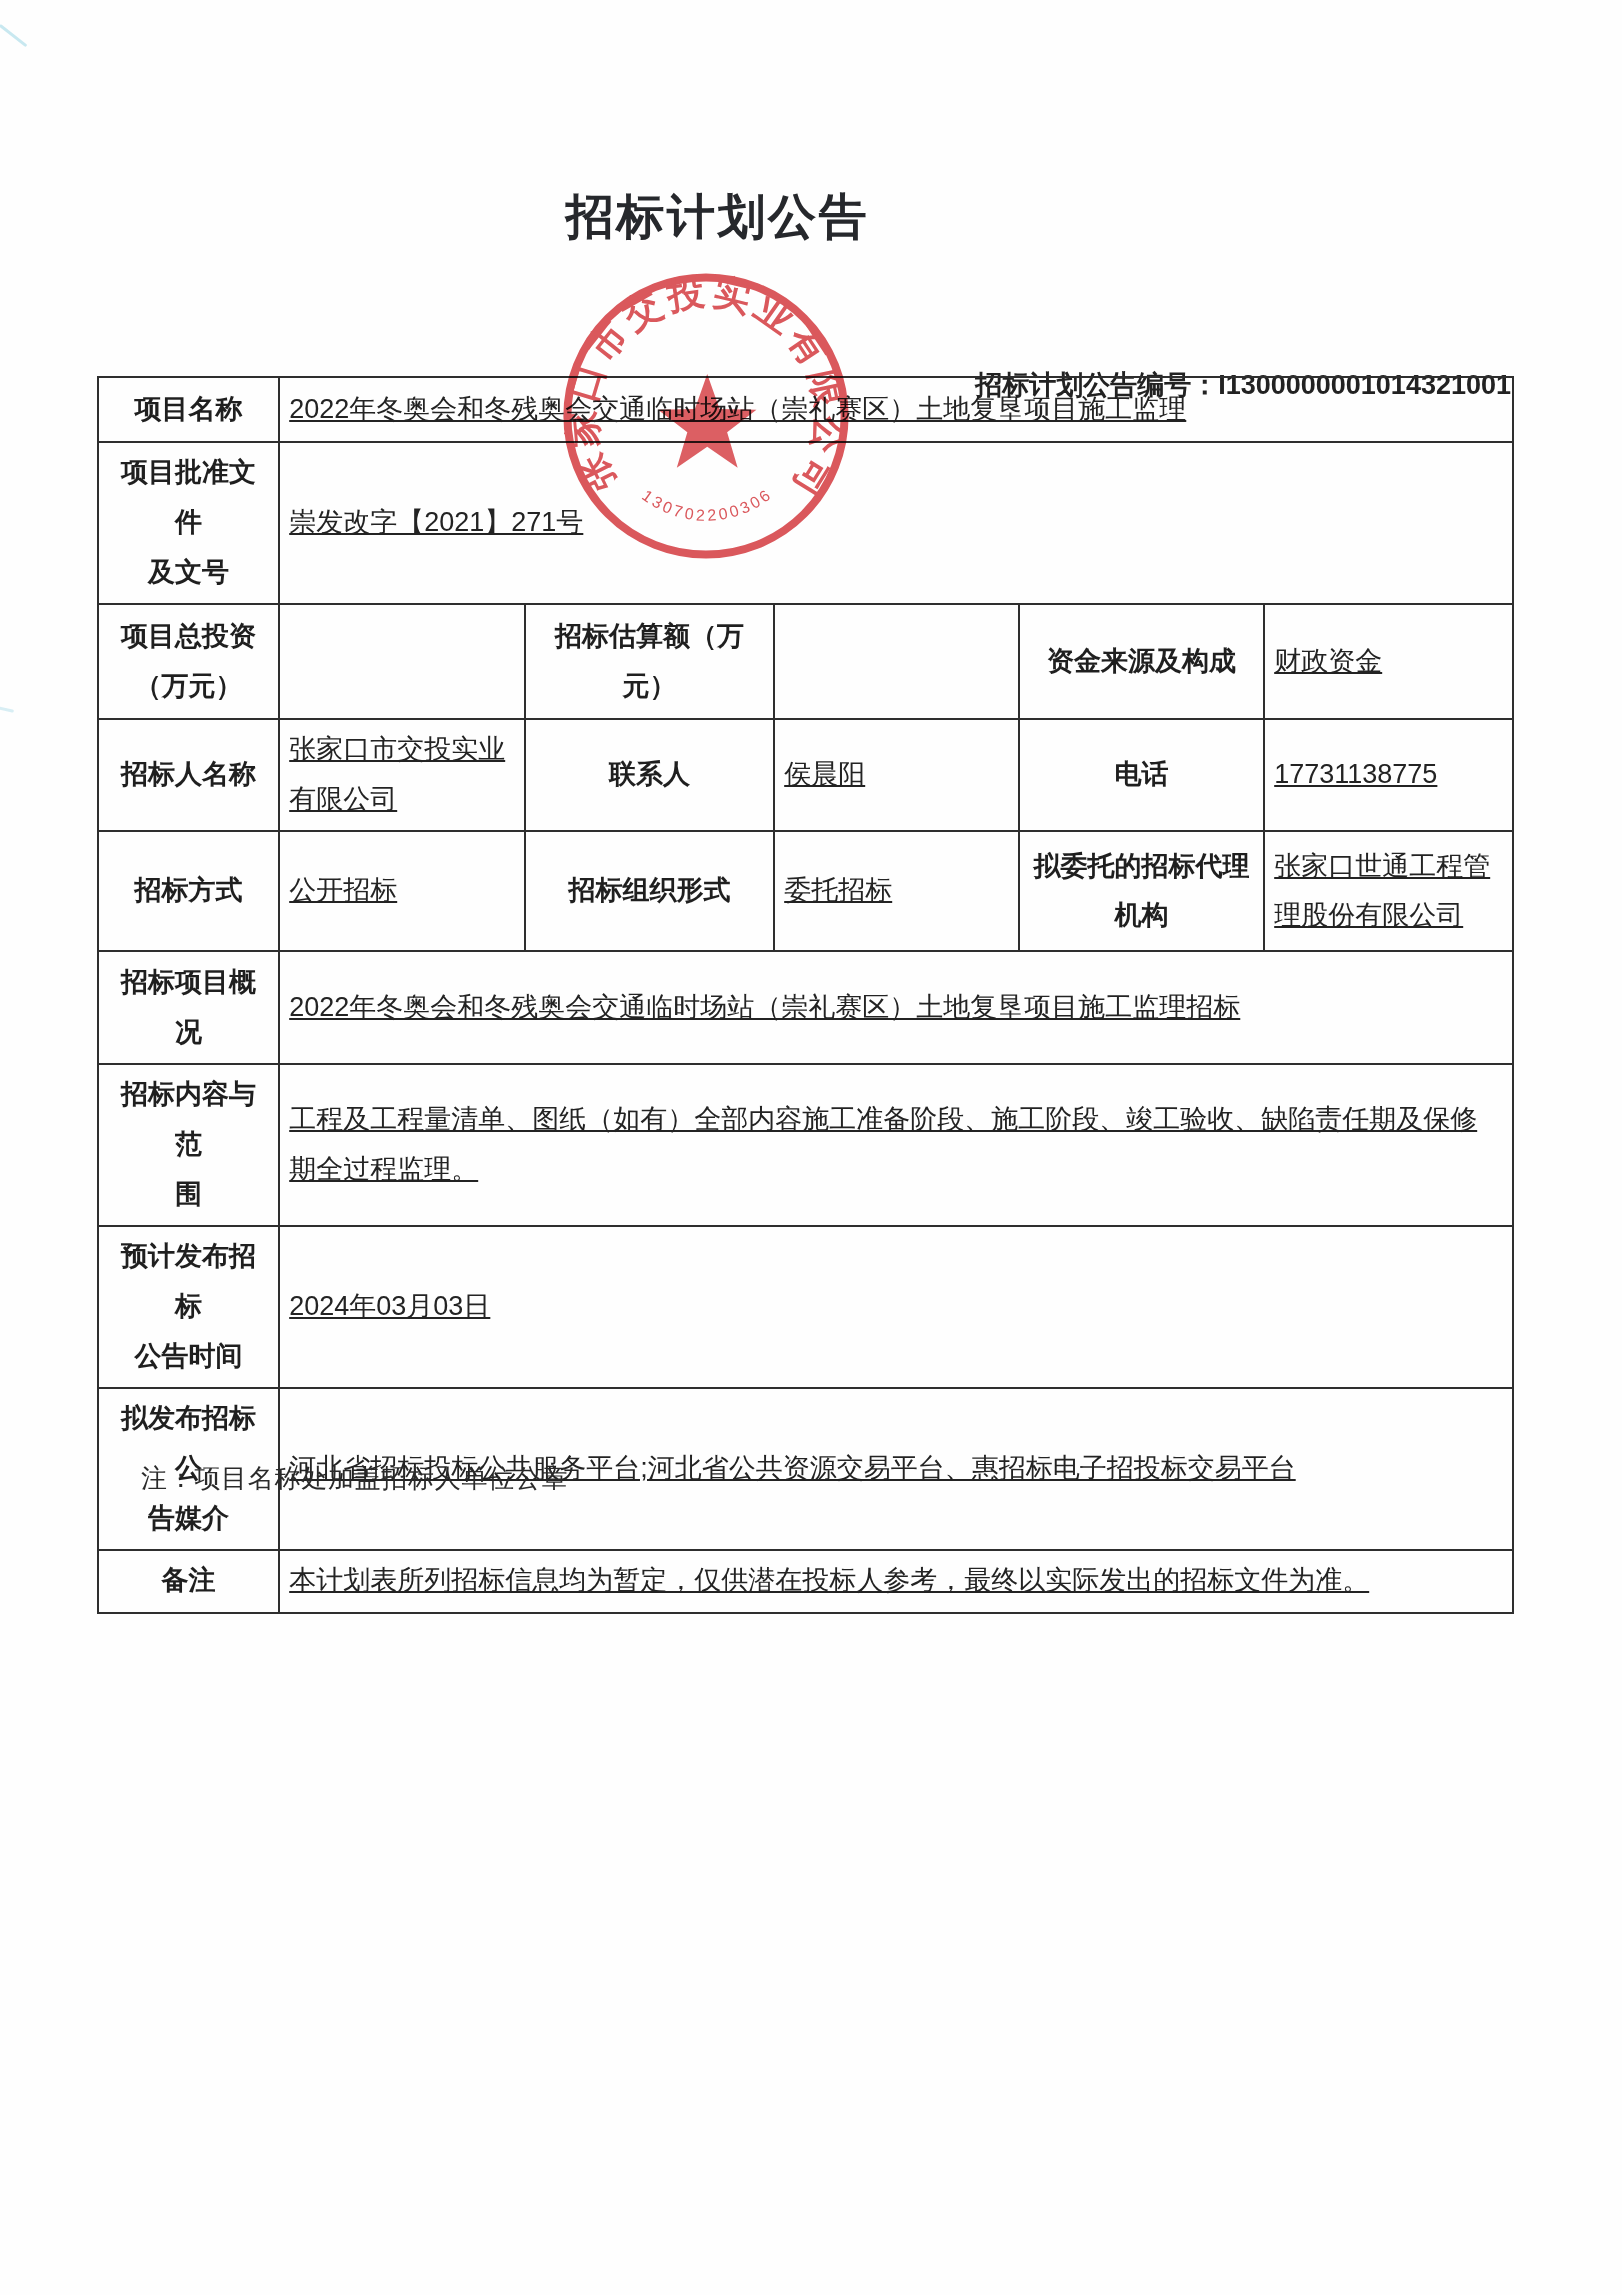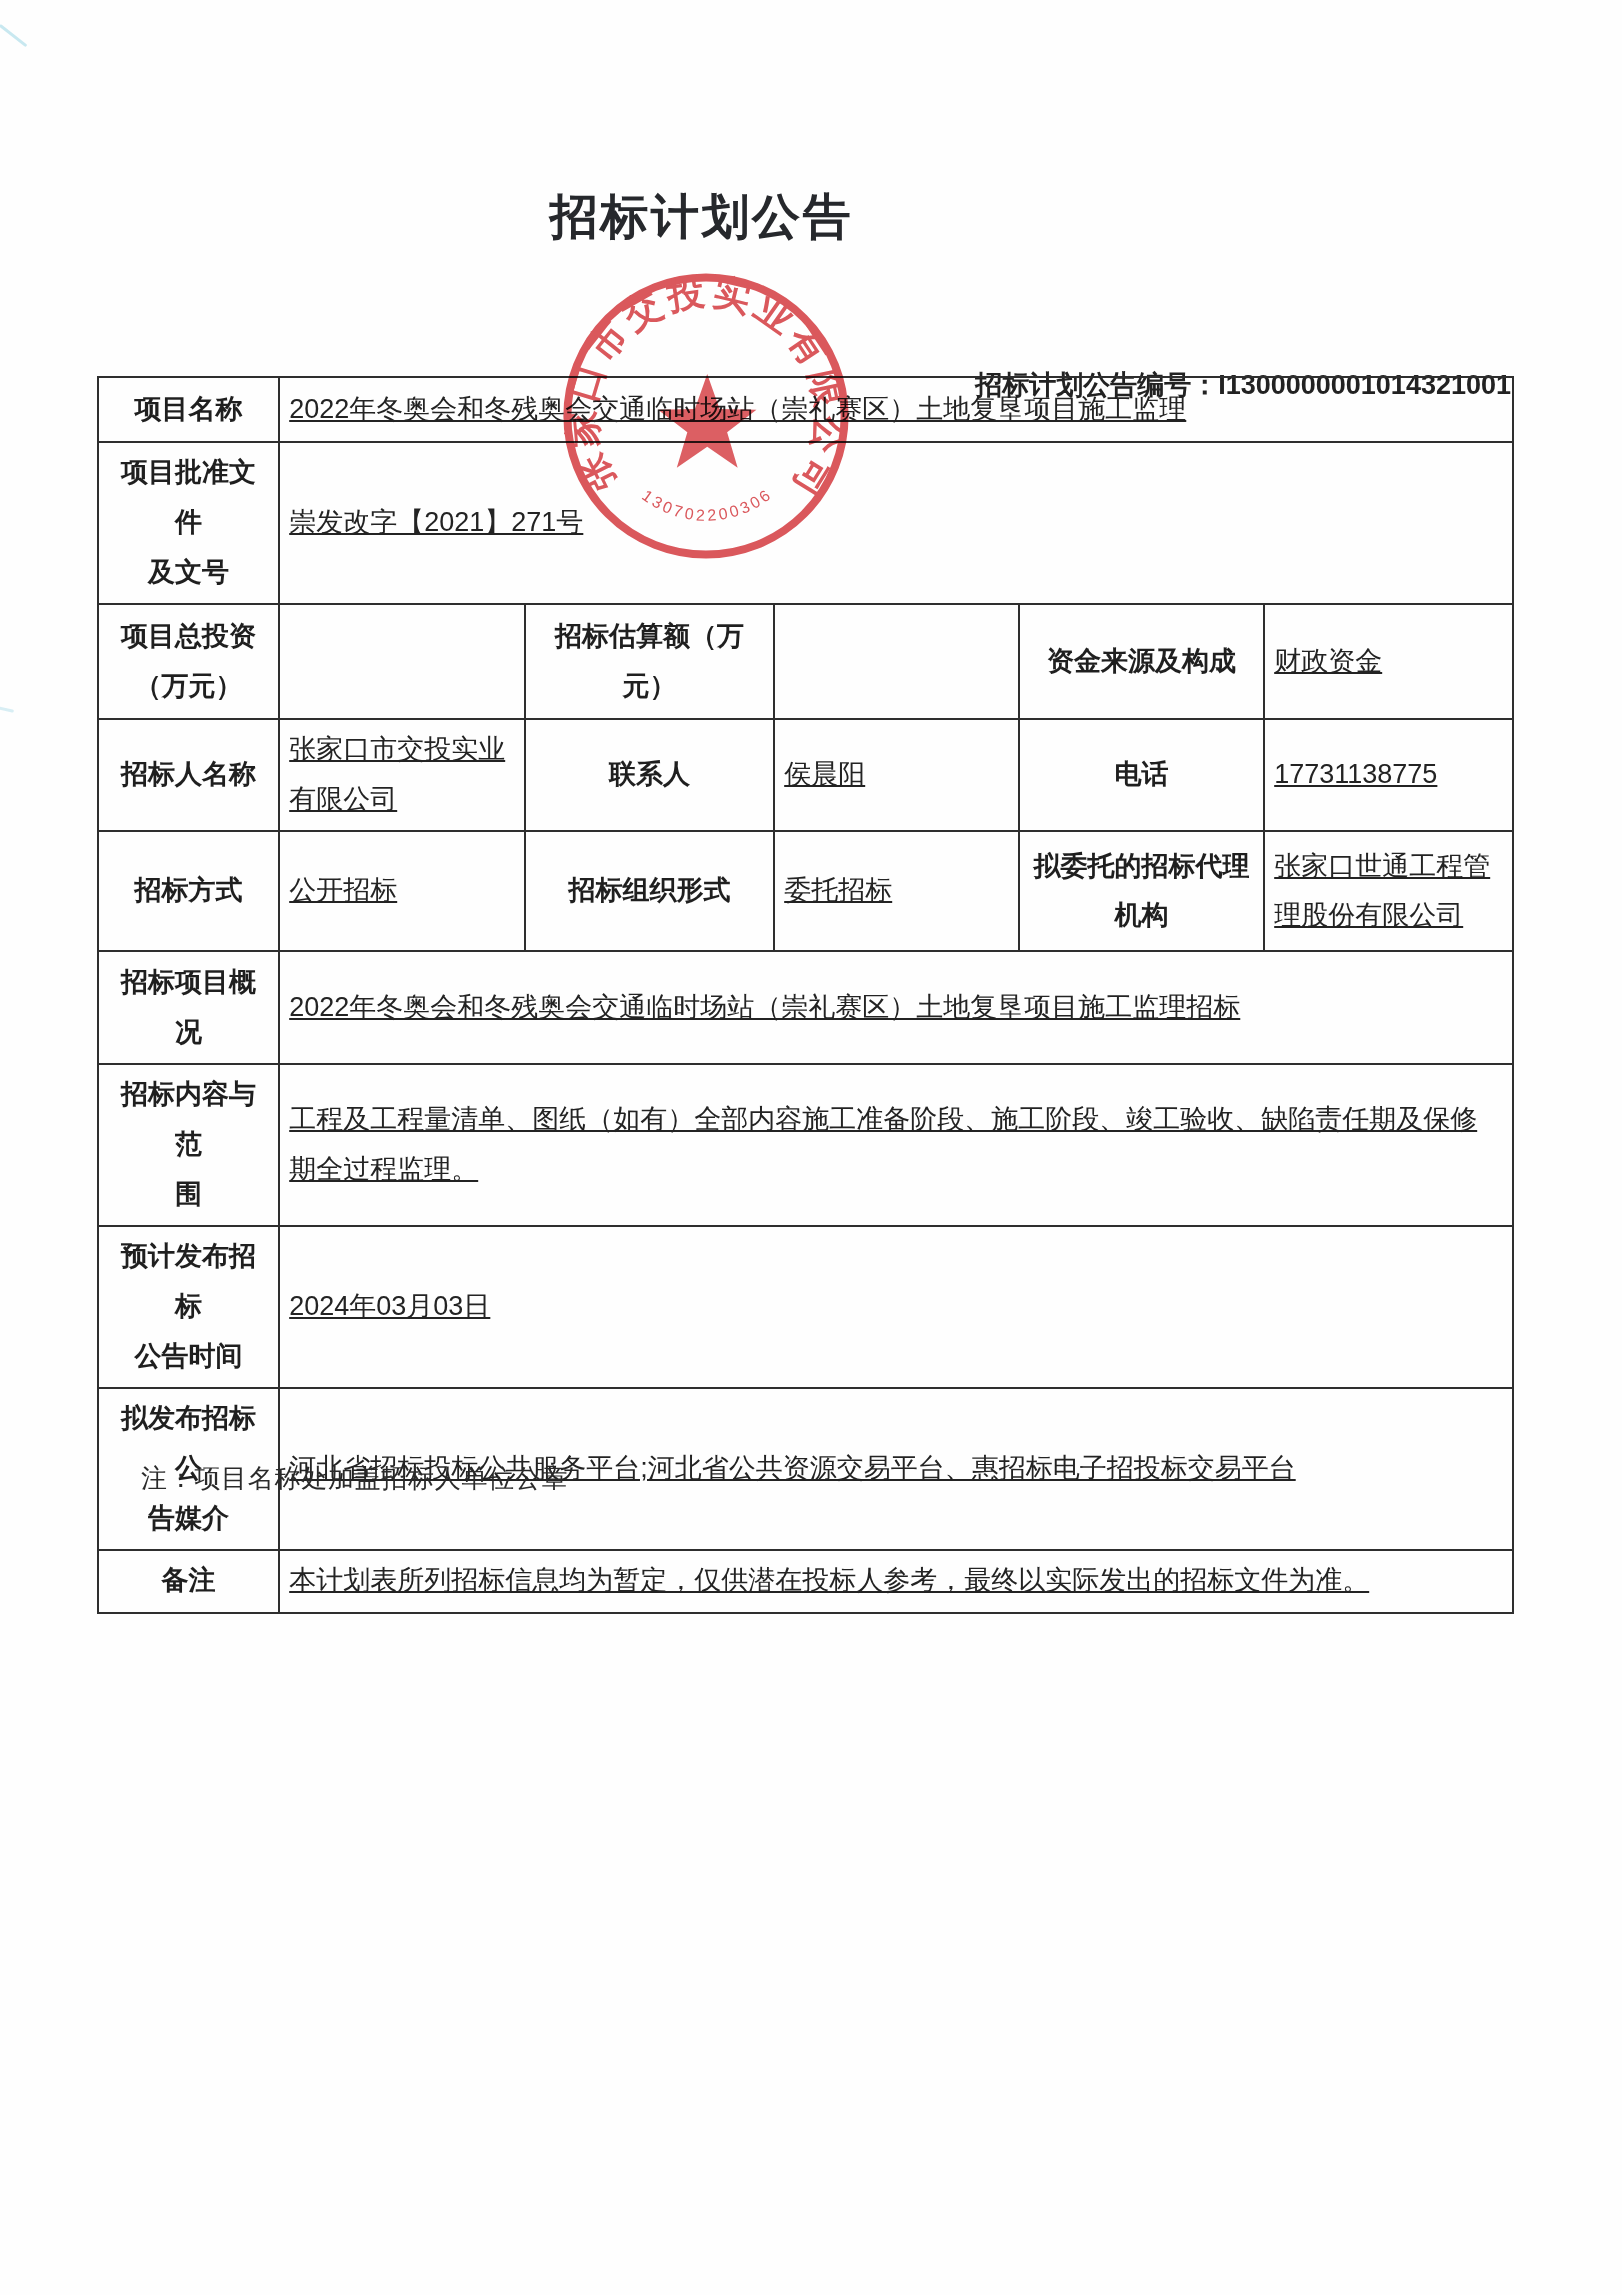--- a/index.html
+++ b/index.html
@@ -6,21 +6,21 @@
   body{
     width:1622px;height:2295px;
     background:#ffffff;
     font-family:"Liberation Sans", sans-serif;
     color:#262626;
     -webkit-font-smoothing:antialiased;
   }
   #page{position:relative;width:1622px;height:2295px;background:#fefefe;overflow:hidden;}
 
   .doc-title{
-    position:absolute;top:185px;left:0;width:1403px;
+    position:absolute;top:185px;left:16px;width:1403px;
     text-align:center;font-size:48px;font-weight:700;letter-spacing:2.6px;
     color:#26282c;
   }
   .notice-line{
     position:absolute;top:327px;right:111px;
     font-size:27px;font-weight:700;color:#222;letter-spacing:0;
     white-space:nowrap;
     margin-top:40px;
   }
 

